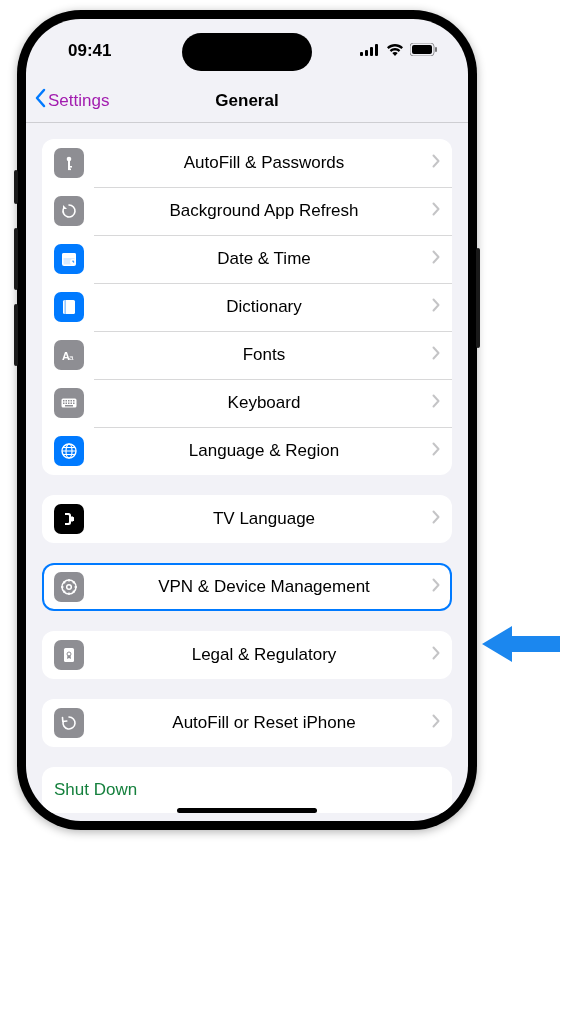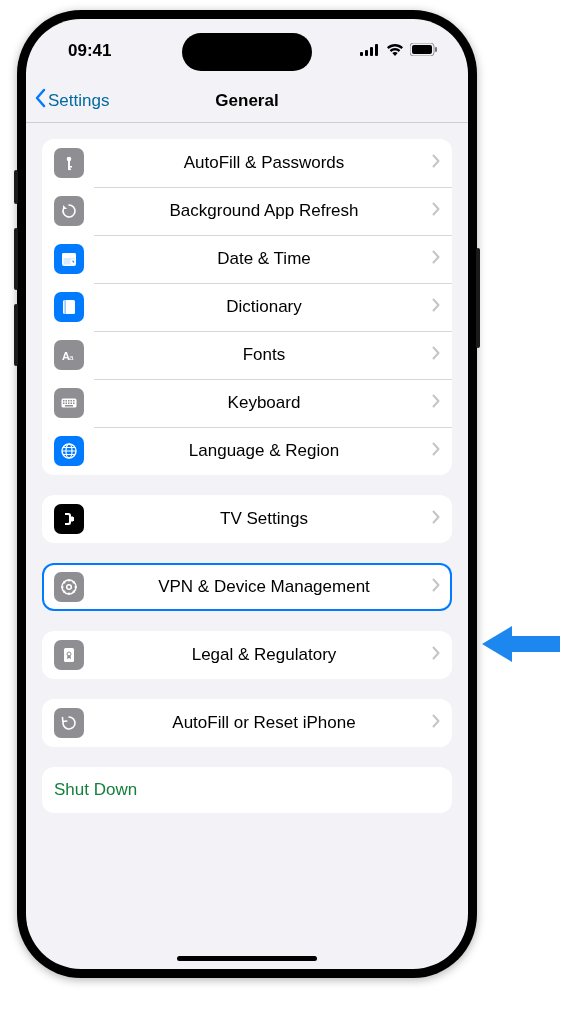--- a/index.html
+++ b/index.html
@@ -8,21 +8,21 @@
     background: #fff;
     width: 577px;
     height: 1012px;
     position: relative;
   }
   .phone {
     position: absolute;
     left: 17px;
     top: 10px;
     width: 460px;
-    height: 968px;
+    height: 820px;
     border-radius: 64px;
     background: #000;
     padding: 9px;
     box-shadow: 0 2px 10px rgba(0,0,0,.3);
   }
   .side-btn { position:absolute; background:#1a1a1a; border-radius:3px; }
   .sb-left1 { left:-3px; top:160px; width:4px; height:34px; }
   .sb-left2 { left:-3px; top:218px; width:4px; height:62px; }
   .sb-left3 { left:-3px; top:294px; width:4px; height:62px; }
   .sb-right { right:-3px; top:238px; width:4px; height:100px; }
@@ -67,21 +67,21 @@
     justify-content: center;
     border-bottom: .5px solid rgba(0,0,0,.15);
     background:#f2f2f7;
   }
   .nav-title { font-size: 17px; font-weight: 600; color:#000; }
   .back-btn {
     position: absolute;
     left: 8px;
     display: flex;
     align-items: center;
-    color: #0369a1;
+    color: #a21caf;
     font-size: 17px;
     gap:2px;
     cursor:pointer;
   }
   .content {
     padding: 0 16px 40px 16px;
     overflow-y: auto;
     height: calc(100% - 104px);
   }
   .group {
@@ -309,21 +309,21 @@
           </div>
         </div>
         <div class="group">
           <div class="row">
             <div class="app-icon" style="background:#000000">
               <svg xmlns="http://www.w3.org/2000/svg" width="20" height="20" viewBox="0 0 20 20">
                 <path d="M6 4 h3.5 a2.5 2.5 0 0 1 2.5 2.5 v1 h2 v5 h-2 v1 a2.5 2.5 0 0 1 -2.5 2.5 H6 v-2 h3 a1 1 0 0 0 1-1 v-6 a1 1 0 0 0 -1-1 H6 z" fill="#fff"></path>
                 <rect x="12" y="8" width="3" height="4" rx=".5" fill="#fff"></rect>
               </svg>
             </div>
-            <span class="row-label">TV Settings</span>
+            <span class="row-label">TV Language</span>
             <span class="chevron"><svg width="8" height="14" viewBox="0 0 8 14">
                 <path d="M1.5 1.5 L6.5 7 L1.5 12.5" stroke="currentColor" stroke-width="2" fill="none" stroke-linecap="round" stroke-linejoin="round"></path>
               </svg></span>
           </div>
         </div>
         <div class="group">
           <div class="row highlighted">
             <div class="app-icon" style="background:#8e8e93">
               <svg xmlns="http://www.w3.org/2000/svg" width="20" height="20" viewBox="0 0 20 20">
                 <circle cx="10" cy="10" r="7" fill="none" stroke="#fff" stroke-width="1.5"></circle>

